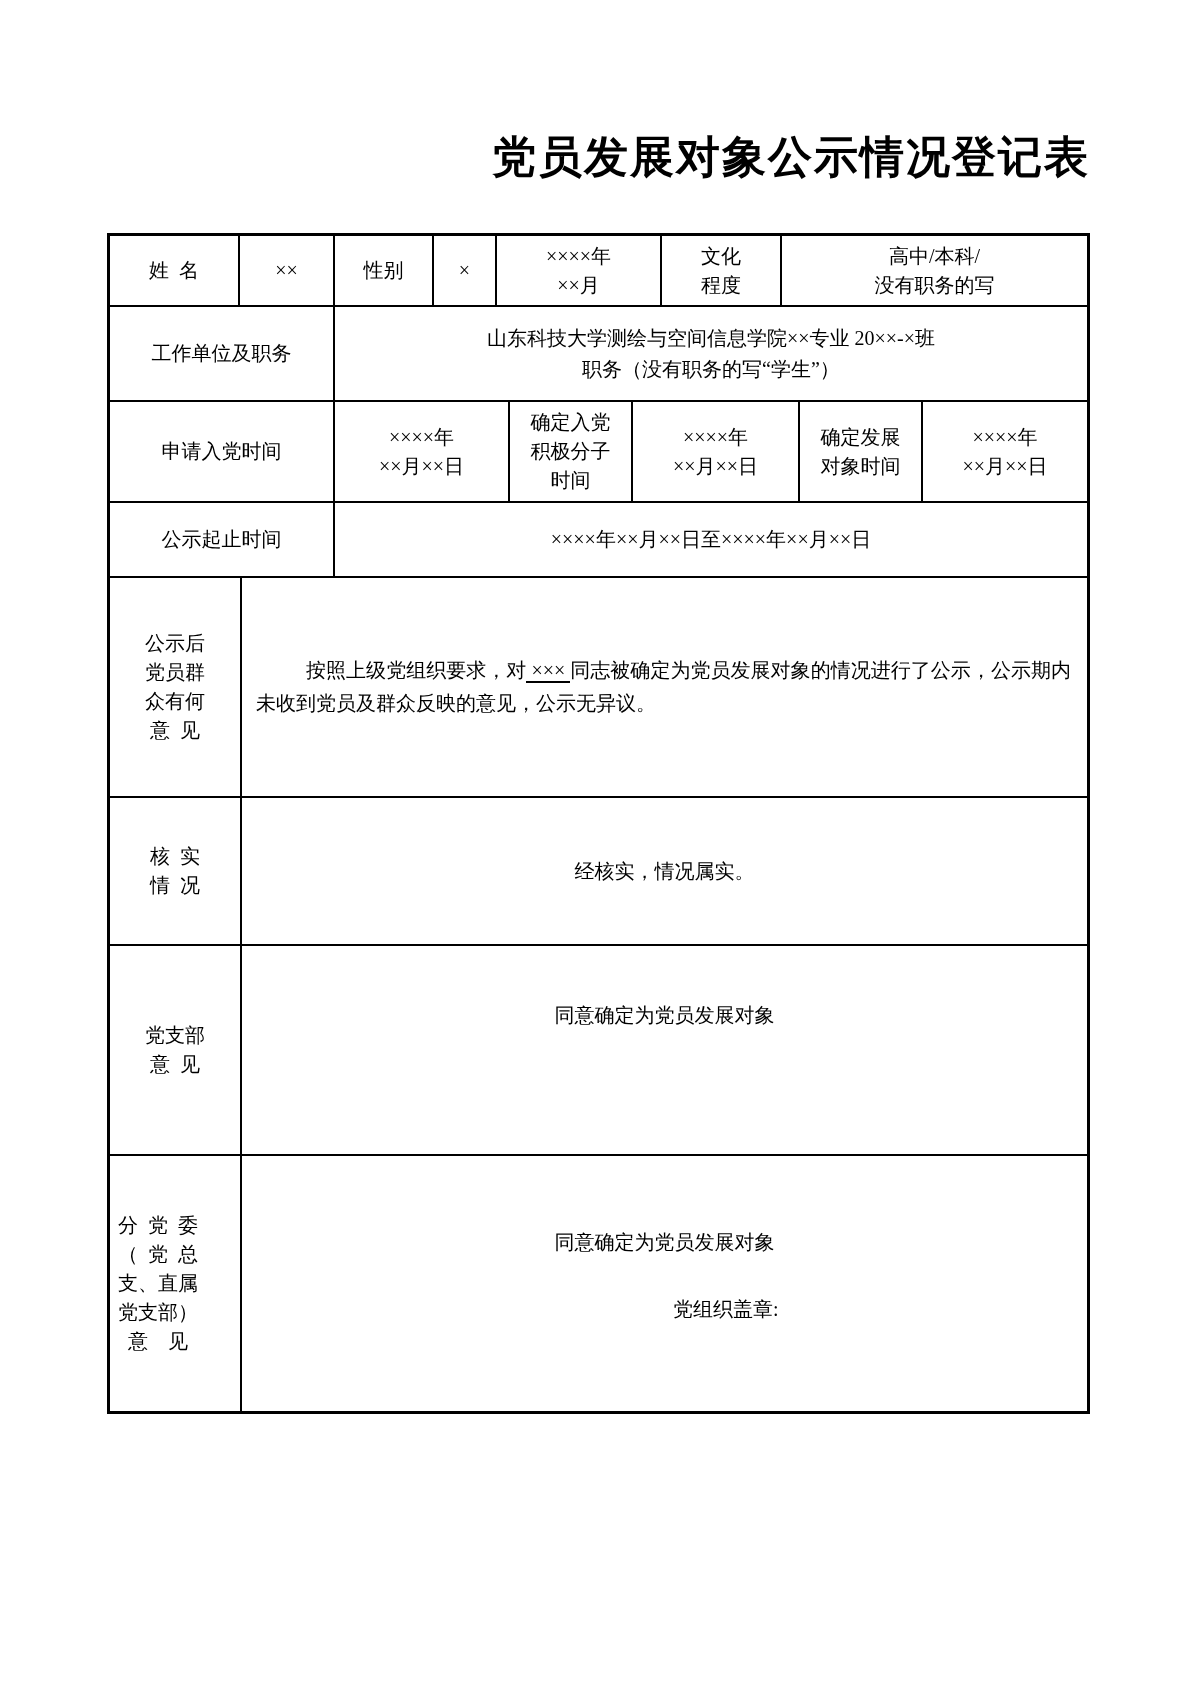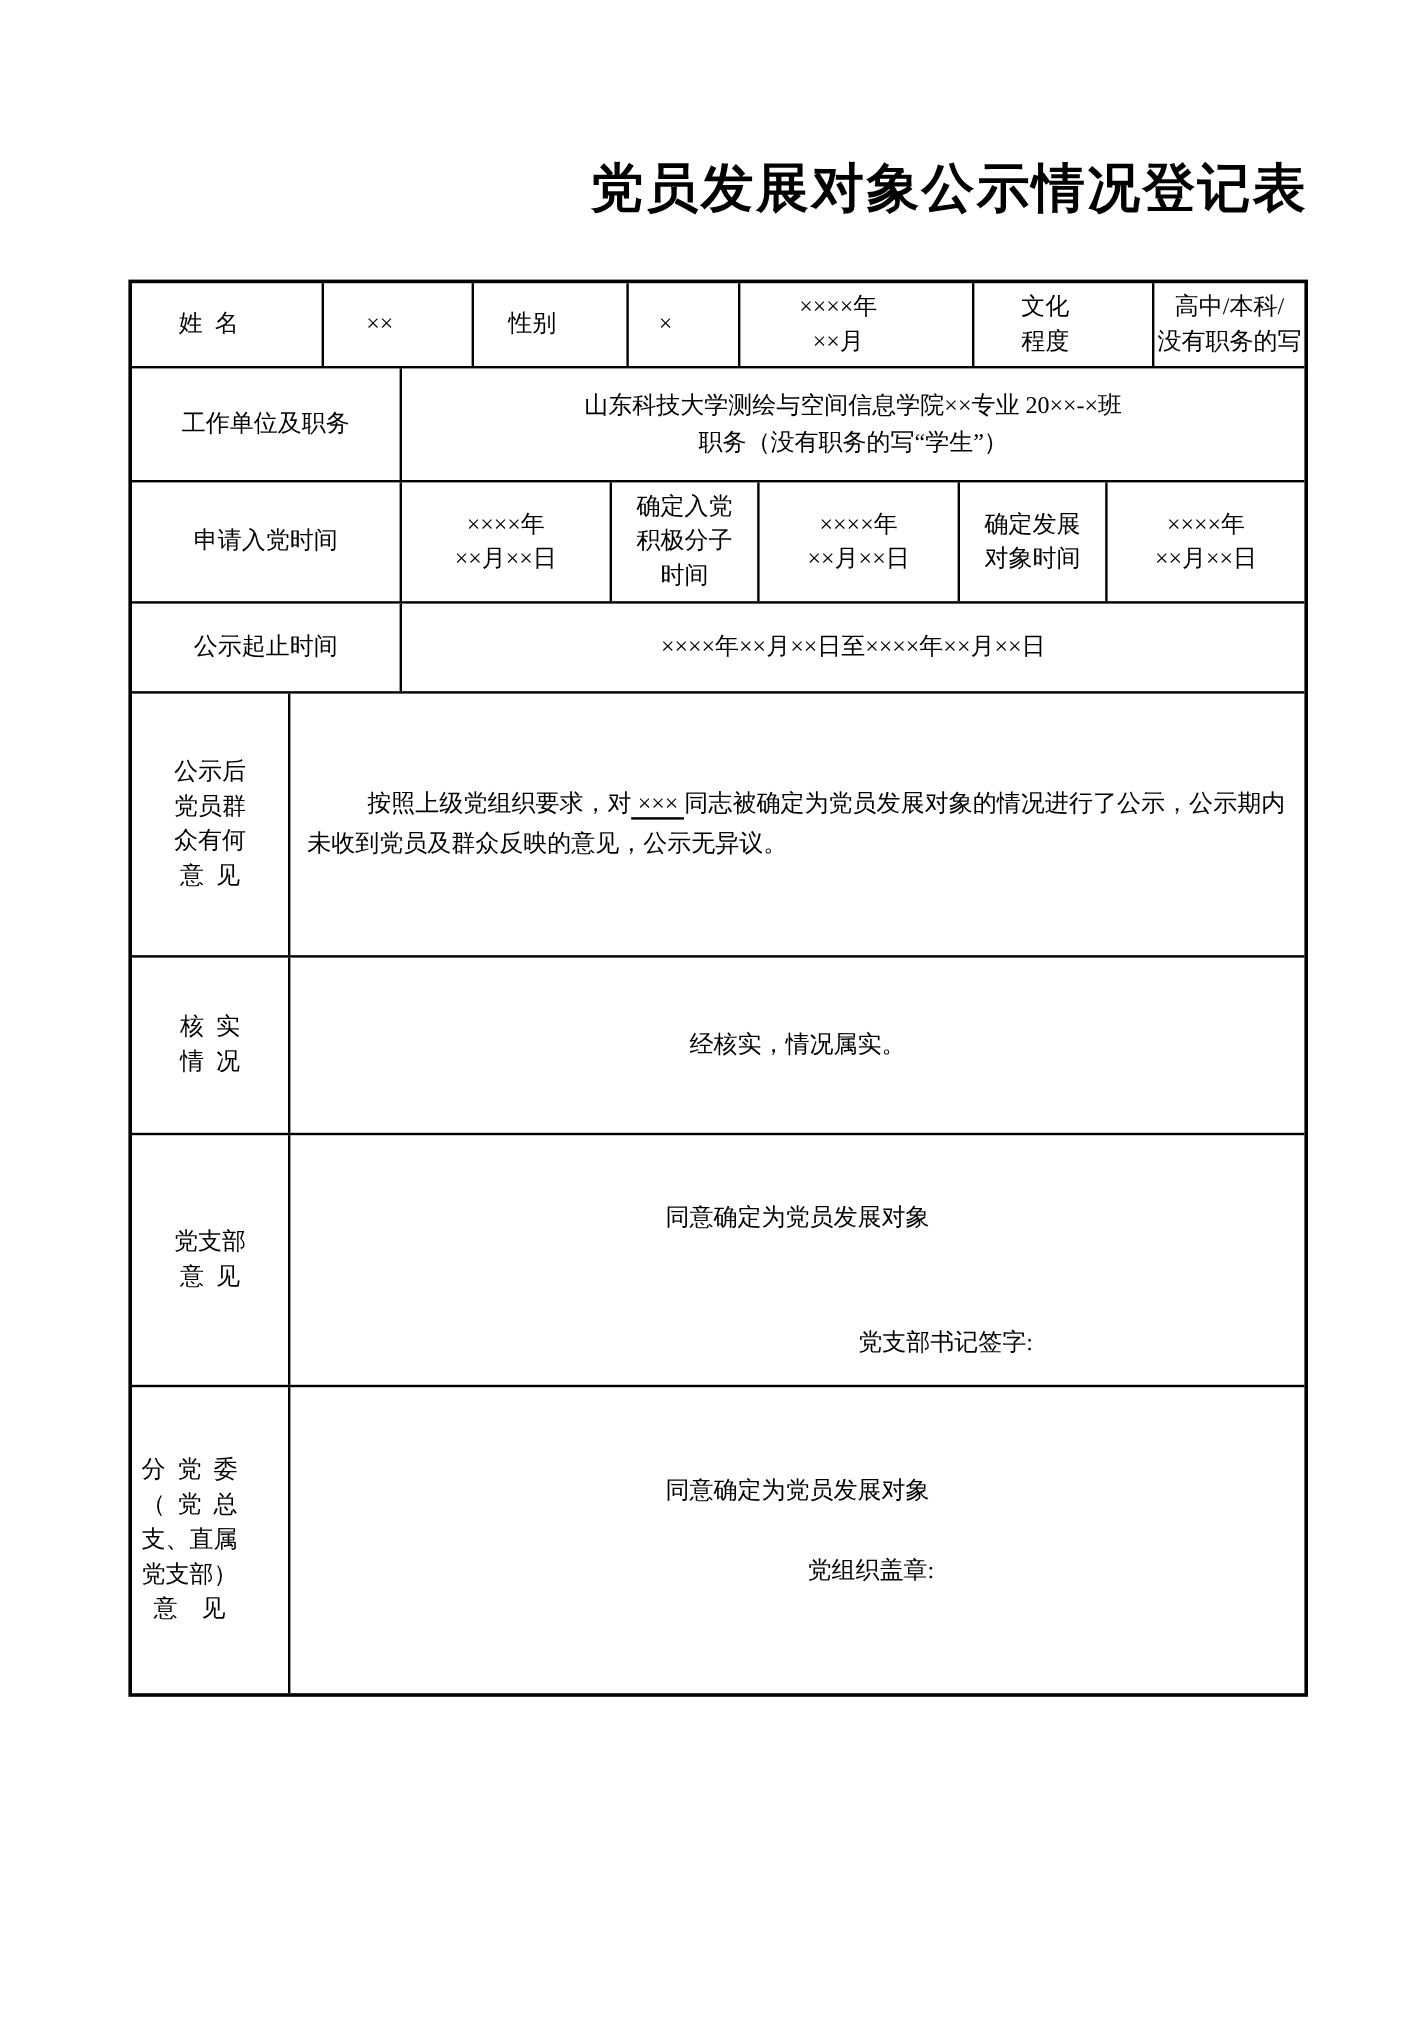--- a/index.html
+++ b/index.html
@@ -10,21 +10,21 @@
   .page-title{
     position:absolute;top:128px;left:107px;width:983px;
     text-align:right;font-size:44px;font-weight:bold;letter-spacing:2px;
     white-space:pre-wrap;
   }
   .tbl{
     position:absolute;left:107px;top:233px;width:983px;
     border:3px solid #000;box-sizing:border-box;
   }
   .row{display:flex;border-top:2px solid #000;box-sizing:border-box;}
-  .row:first-child{border-top:none;gap:30px;}
+  .row:first-child{border-top:none;}
   .cell{
     border-left:2px solid #000;box-sizing:border-box;
     display:flex;align-items:center;justify-content:center;
     text-align:center;font-size:20px;line-height:1.45;
     white-space:pre-wrap;flex:0 0 auto;overflow:hidden;
   }
   .cell:first-child{border-left:none;}
   .cell:last-child{flex:1 1 auto;}
   .r1{height:69px;}  .r2{height:95px;}  .r3{height:101px;} .r4{height:75px;}
   .r5{height:220px;} .r6{height:148px;} .r7{height:210px;} .r8{height:257px;}
@@ -108,21 +108,20 @@
     <div class="cell c130">核  实
 情  况</div>
     <div class="cell">经核实，情况属实。</div>
   </div>
 
   <div class="row r7">
     <div class="cell c130">党支部
 意  见</div>
     <div class="cell opinion-cell">
       <div class="op-line">同意确定为党员发展对象</div>
-      <div class="sign-line">党支部书记签字:</div>
     </div>
   </div>
 
   <div class="row r8">
     <div class="cell c130 label-left">分  党  委
 （  党  总
 支、直属
 党支部）
   意    见</div>
     <div class="cell opinion-cell">

